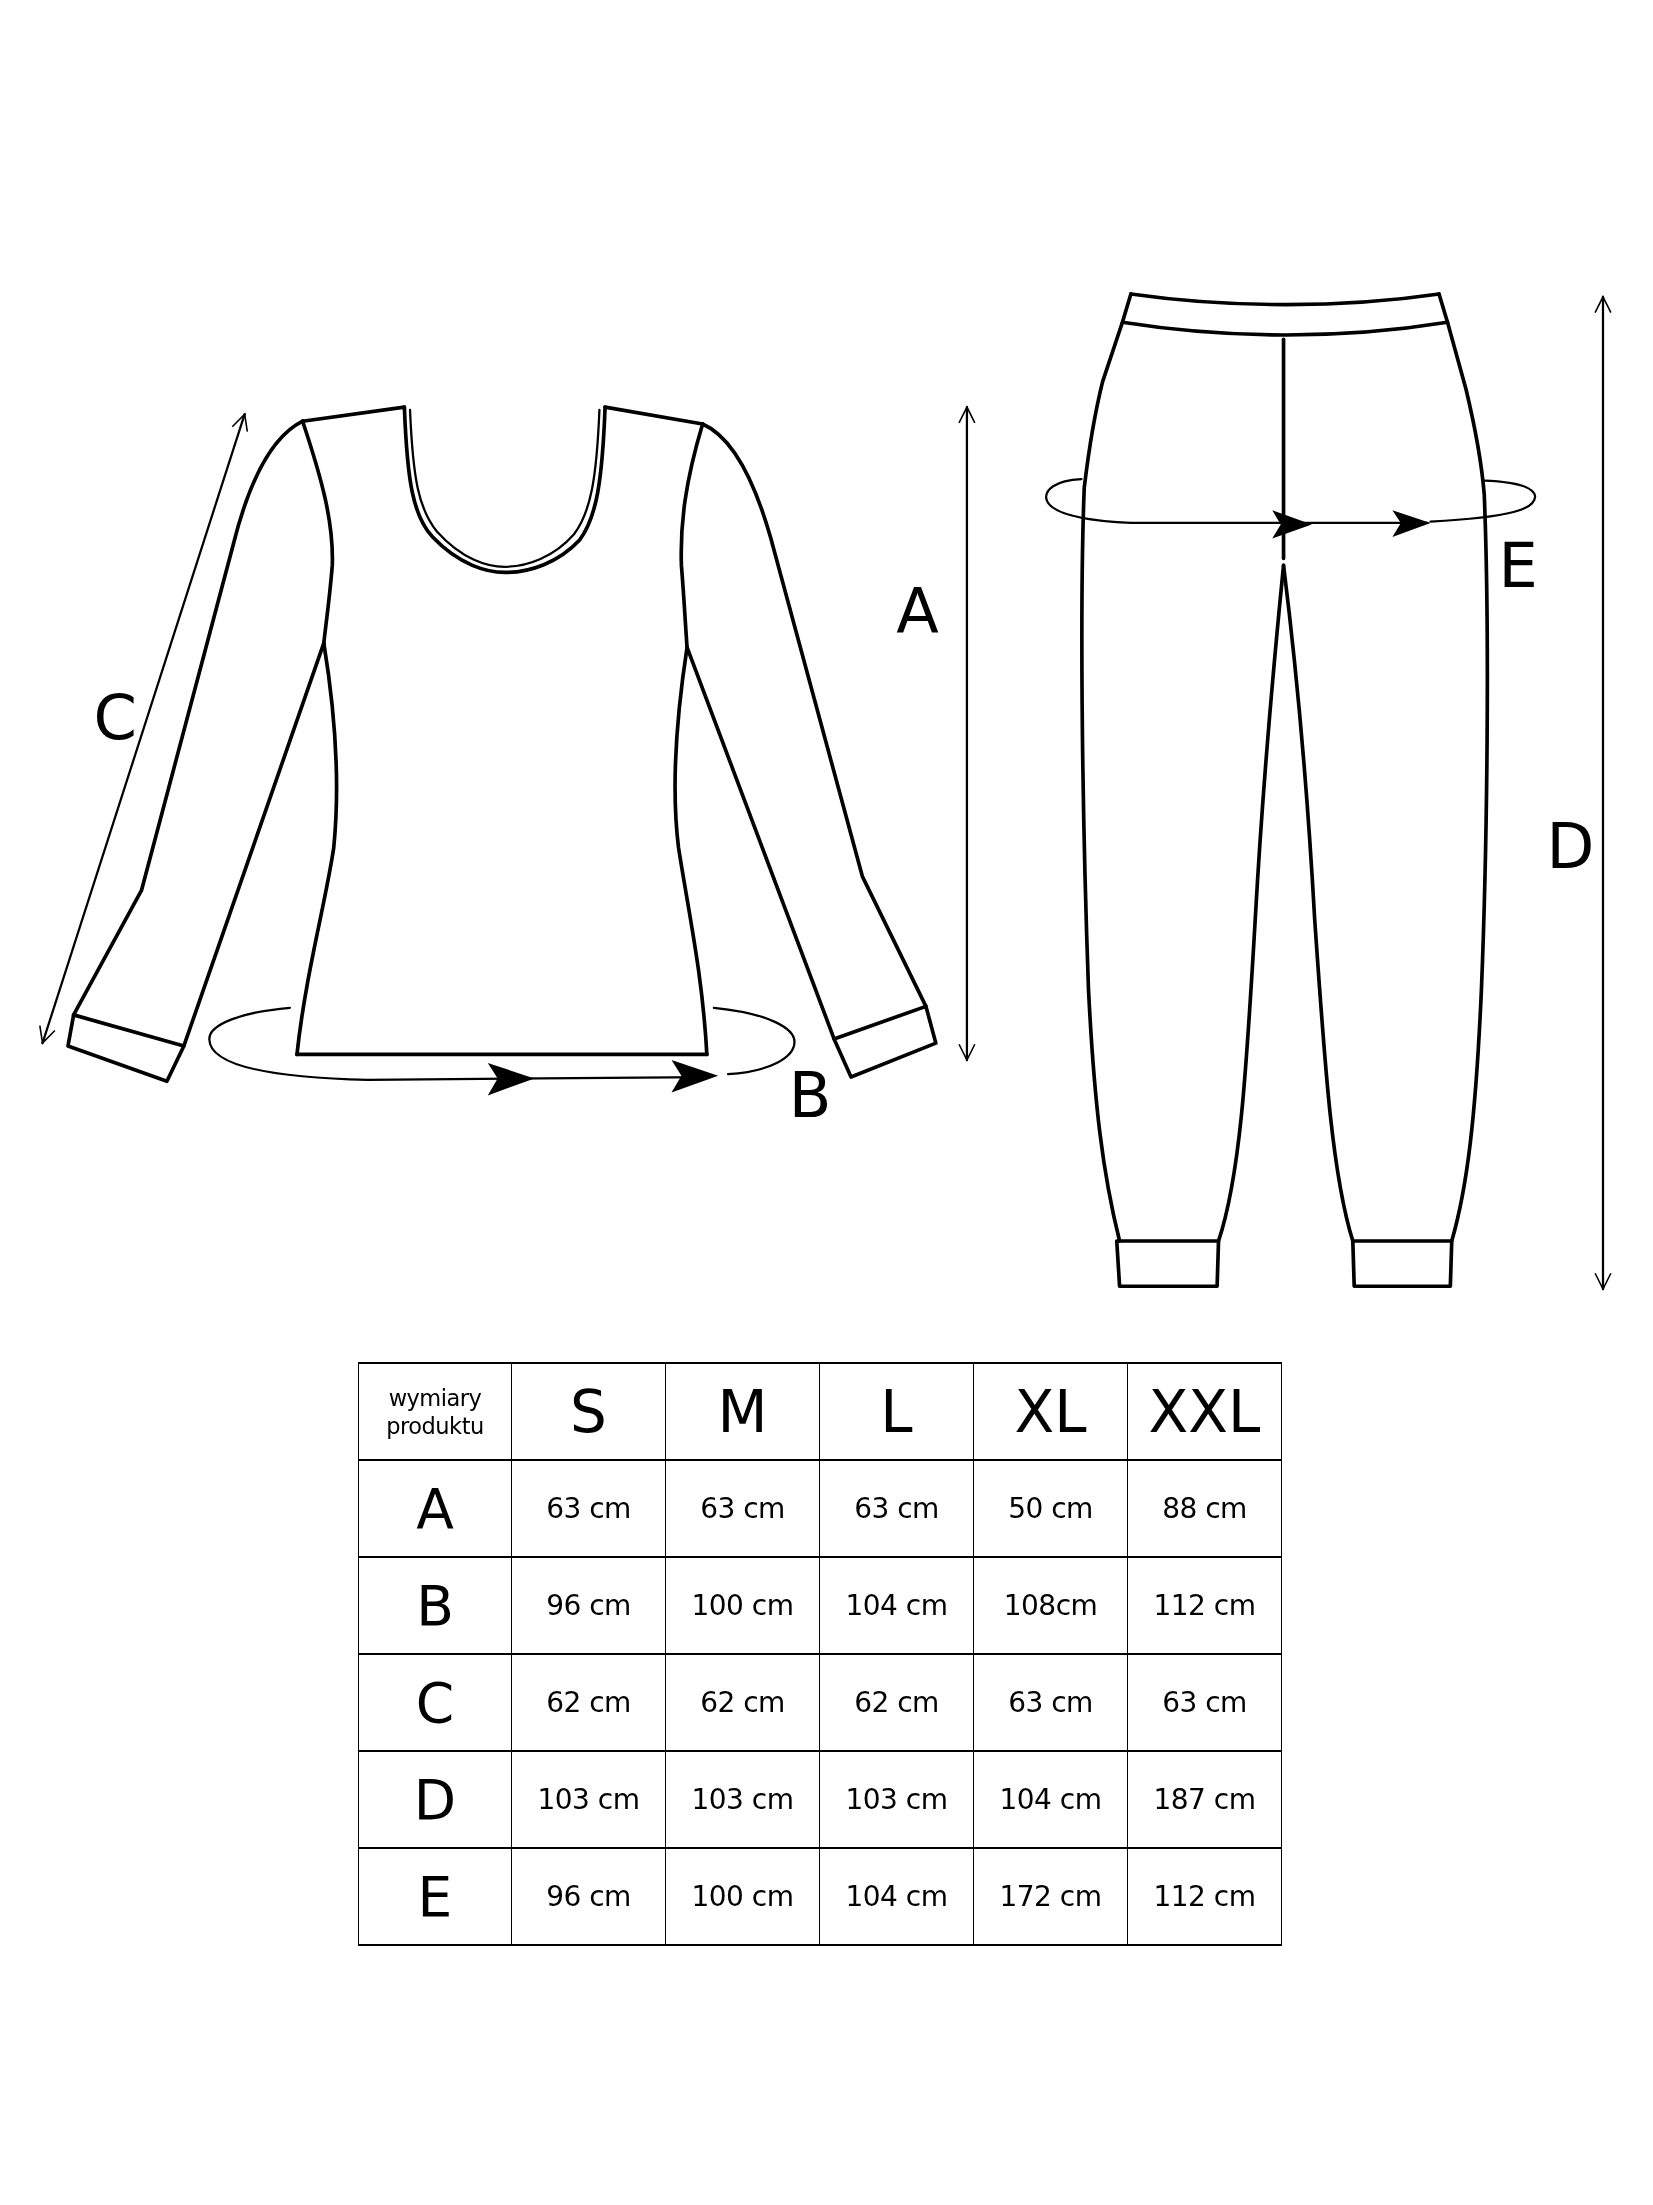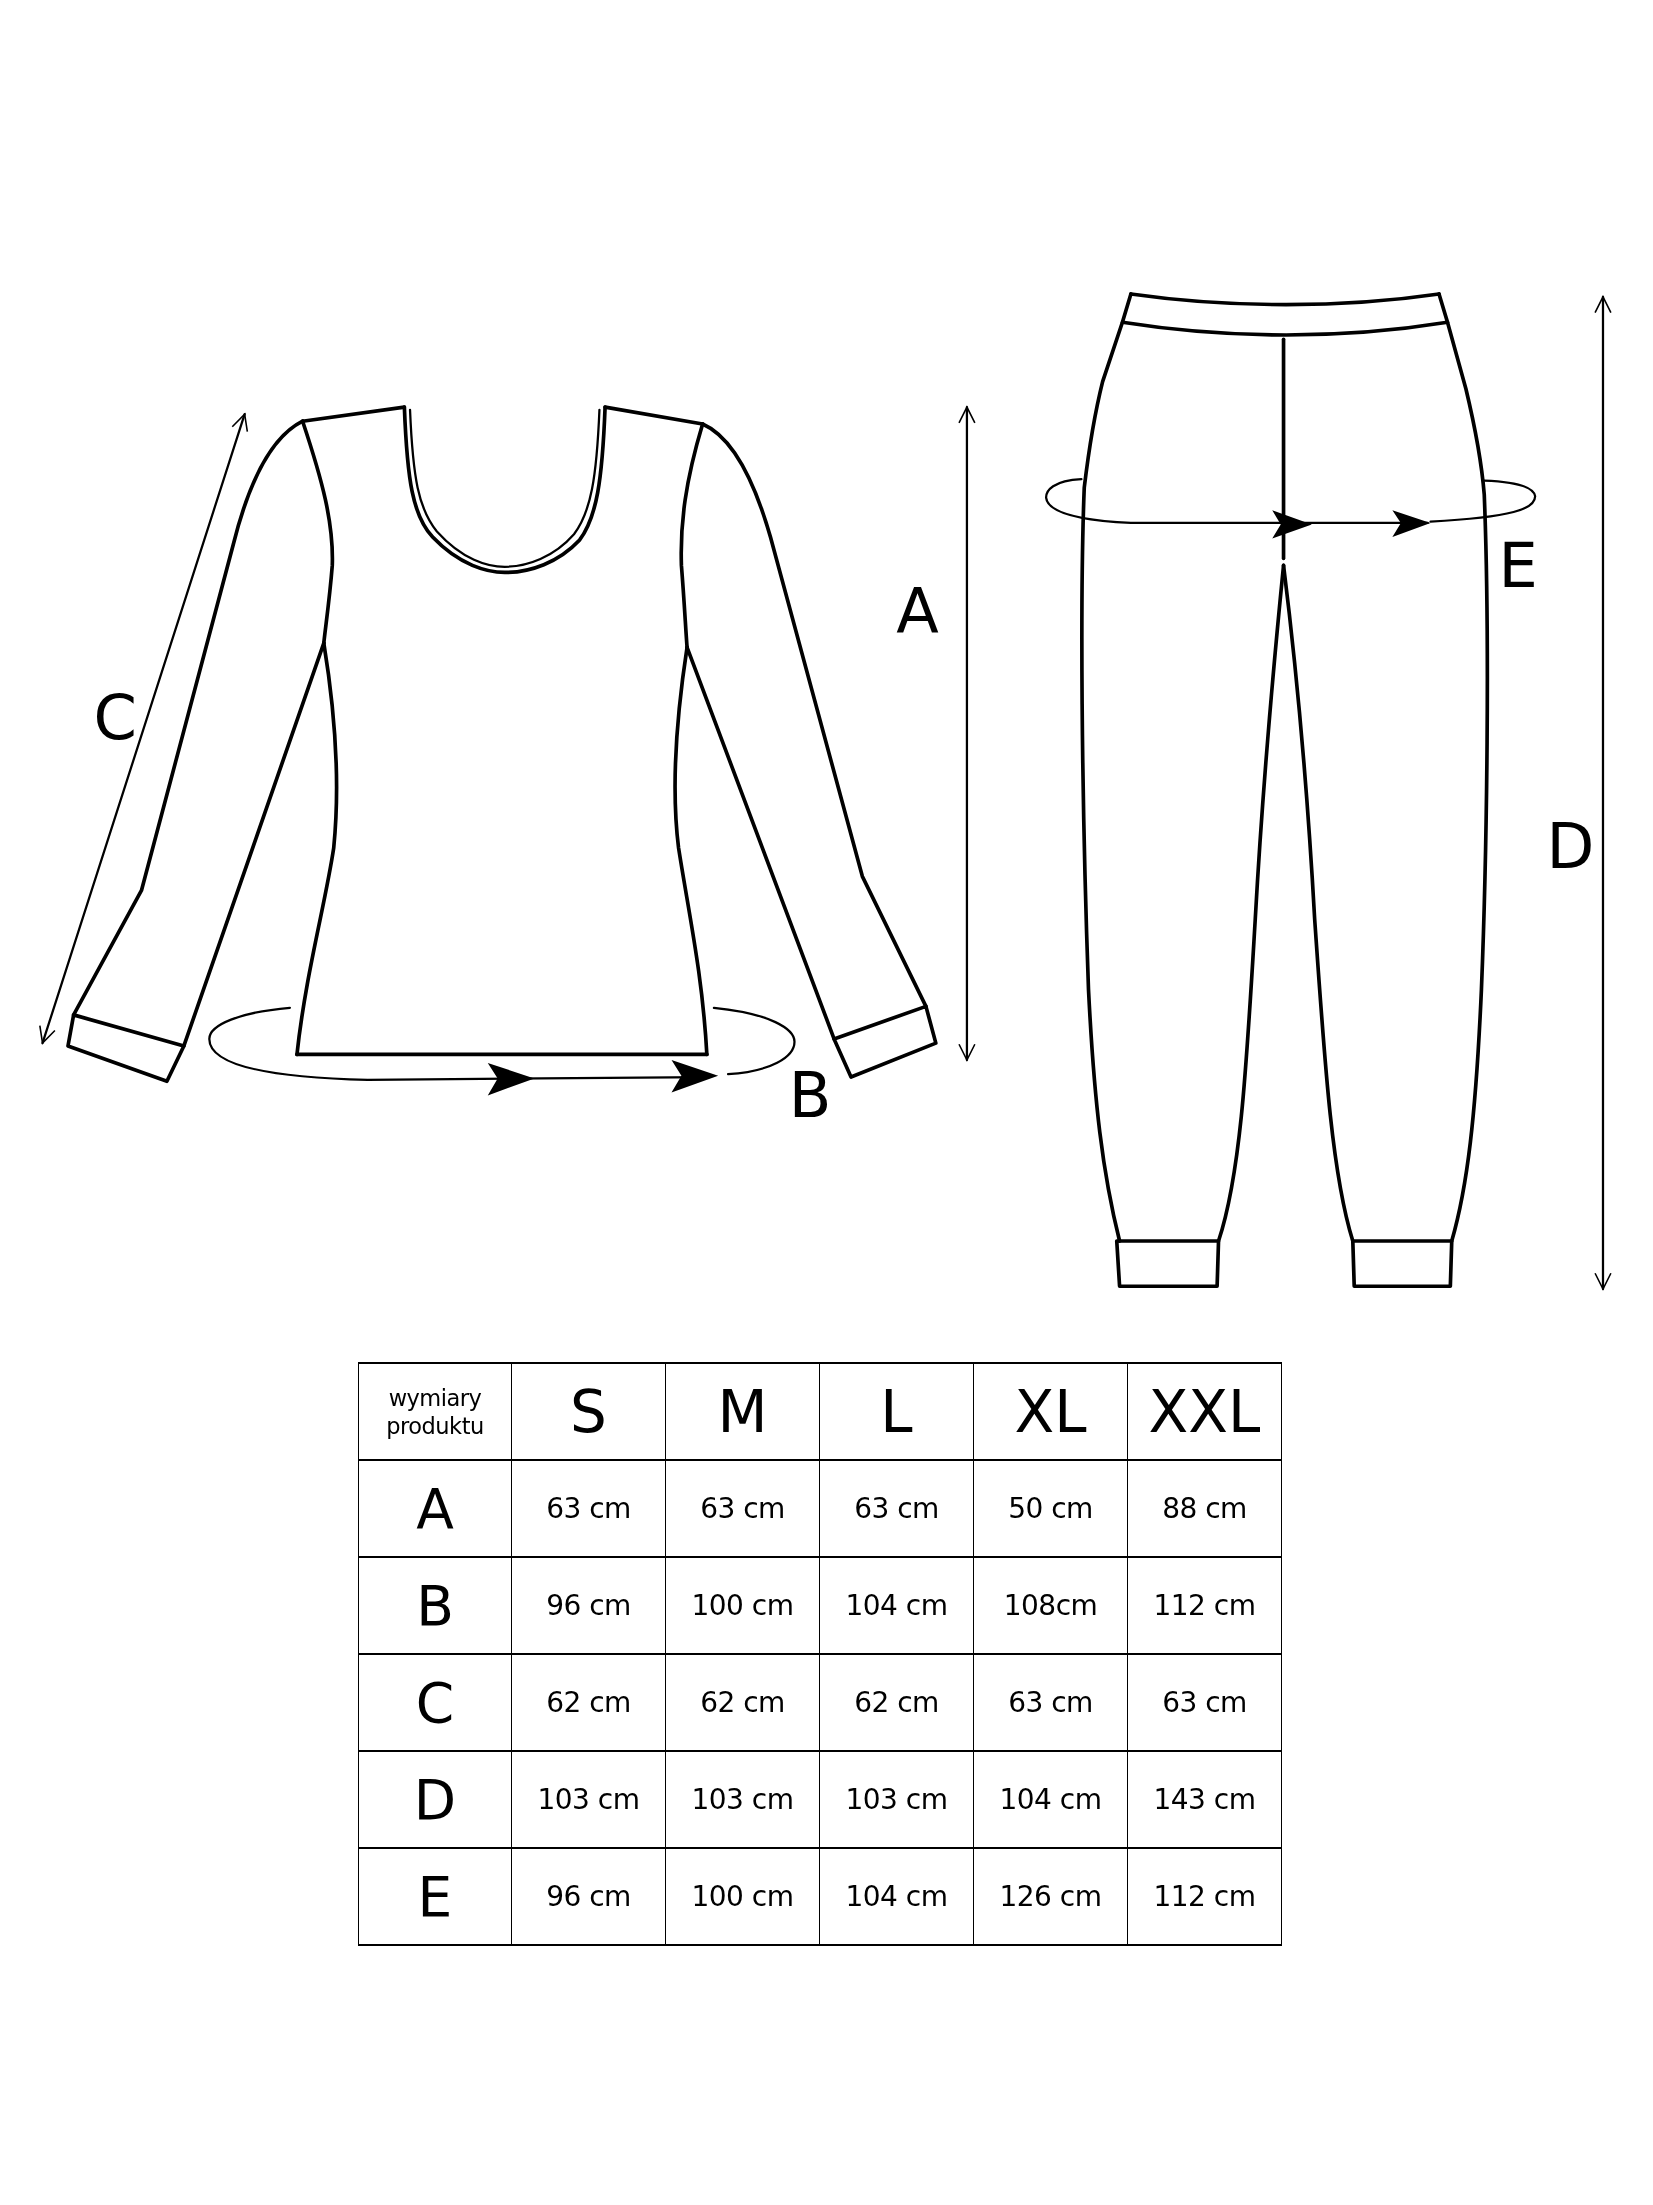--- a/index.html
+++ b/index.html
@@ -135,25 +135,25 @@
     <td class="val">62 cm</td>
     <td class="val">63 cm</td>
     <td class="val">63 cm</td>
   </tr>
   <tr class="row">
     <th class="rowhead">D</th>
     <td class="val">103 cm</td>
     <td class="val">103 cm</td>
     <td class="val">103 cm</td>
     <td class="val">104 cm</td>
-    <td class="val">143 cm</td>
+    <td class="val">187 cm</td>
   </tr>
   <tr class="row">
     <th class="rowhead">E</th>
     <td class="val">96 cm</td>
     <td class="val">100 cm</td>
     <td class="val">104 cm</td>
-    <td class="val">126 cm</td>
+    <td class="val">172 cm</td>
     <td class="val">112 cm</td>
   </tr>
 </tbody>
   </table>
 
 
 </body></html>

